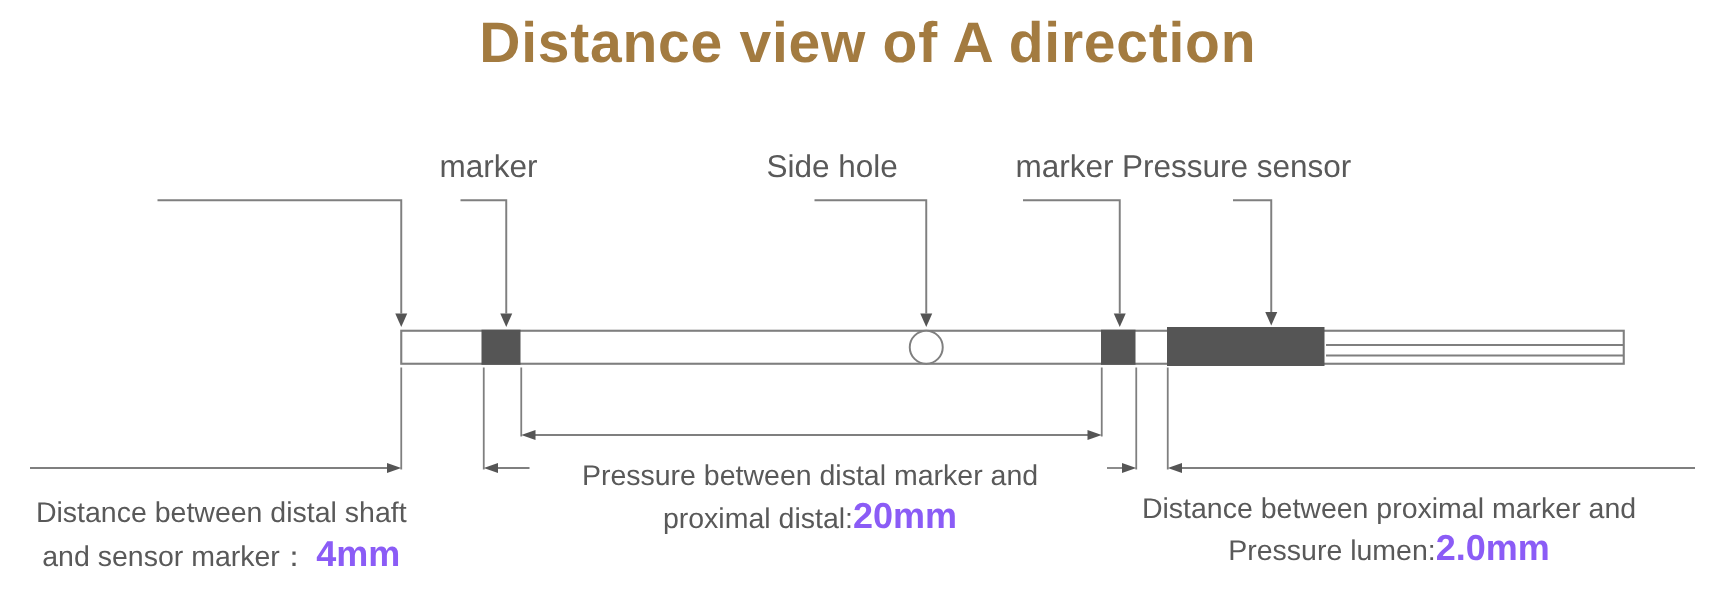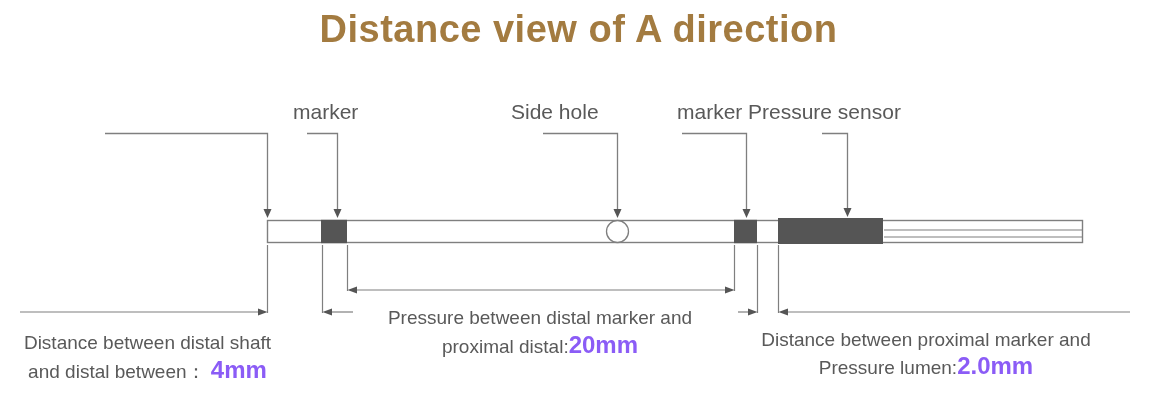--- a/index.html
+++ b/index.html
@@ -115,21 +115,21 @@
   </svg>
 
   <div class="part-label lbl-m1">marker</div>
   <div class="part-label lbl-sh">Side hole</div>
   <div class="part-label lbl-m2">marker</div>
   <div class="part-label lbl-ps">Pressure sensor</div>
 
   <div class="dim-text dim-left">
     <div>Distance between distal shaft</div>
     <div>
-      <span>and  distal between：</span>
+      <span>and  sensor marker：</span>
       <span class="dim-value">4mm</span>
     </div>
   </div>
 
   <div class="dim-text dim-mid">
     <div>Pressure between distal marker and</div>
     <div>
       <span>proximal distal:</span><span class="dim-value">20mm</span>
     </div>
   </div>

